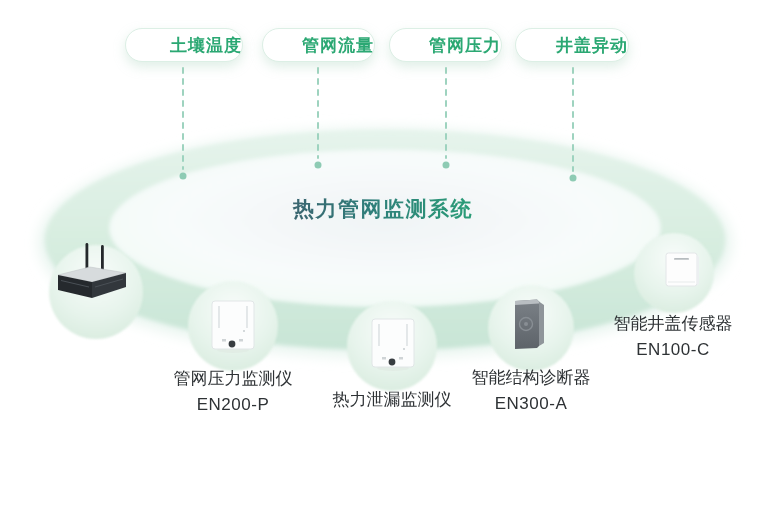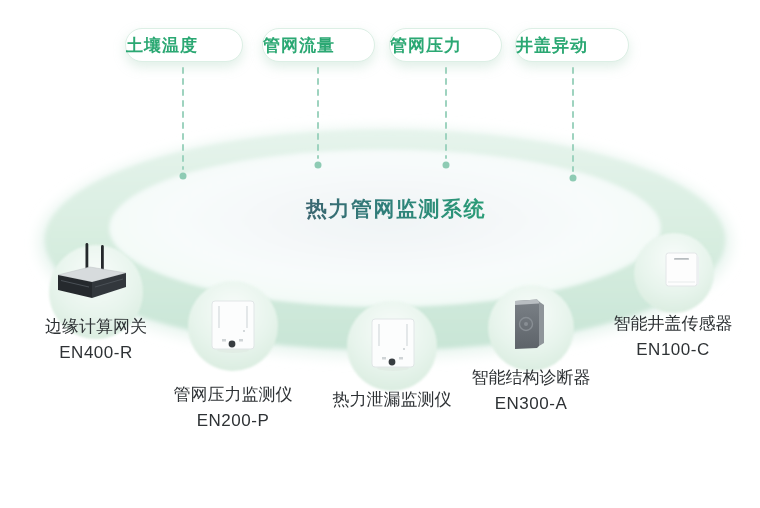--- a/index.html
+++ b/index.html
@@ -6,39 +6,39 @@
   .canvas{
     position:relative;width:760px;height:508px;overflow:hidden;
     background:#ffffff;
     font-family:"Liberation Sans","DejaVu Sans",sans-serif;
   }
   .stage-svg{position:absolute;left:0;top:0;z-index:1;}
   
   .tag{
     position:absolute;top:28px;height:34px;line-height:34px;
     background:#ffffff;border:1px solid #dcefe5;border-radius:17px;
-    box-sizing:border-box;text-align:left;
+    box-sizing:border-box;text-align:right;
     color:#2ba873;font-size:17px;font-weight:600;letter-spacing:1px;
     box-shadow:0 5px 12px rgba(166,208,187,.35);
     z-index:5;
   }
   
   .halo{
     position:absolute;border-radius:50%;z-index:2;
     background:radial-gradient(circle at 50% 32%,#f8fcfa 0%,#e7f4ec 52%,#d9ecdf 86%,rgba(217,236,223,.55) 100%);
     filter:blur(1.2px);
   }
   .device{position:absolute;z-index:3;}
   .dev-label{
     position:absolute;width:180px;text-align:center;z-index:4;
     color:#2e3235;font-size:17px;font-weight:500;line-height:26px;
   }
   .dev-label .model{letter-spacing:.5px;font-weight:500;}
   .sys-title{
-    position:absolute;left:264px;top:195px;width:264px;text-align:center;z-index:4;
+    position:absolute;left:251px;top:195px;width:264px;text-align:center;z-index:4;
     font-size:21px;font-weight:700;letter-spacing:1.5px;
     background:linear-gradient(90deg,#41586b 0%,#2f7e7a 45%,#28a976 100%);
     -webkit-background-clip:text;background-clip:text;color:transparent;
   }
 </style>
 </head>
 <body>
 
 <div class="canvas">
 
@@ -143,25 +143,21 @@
     <circle cx="20" cy="30" r="2" fill="#888e94"></circle>
   </svg>
 
   <svg class="device" style="left:663px;top:248px;" width="38" height="42" viewBox="0 0 38 42">
     <rect x="3" y="5" width="31" height="33" rx="2.5" fill="#fdfdfd" stroke="#e3e6e8" stroke-width="1"></rect>
     <path d="M34,7.5 L36,9 L36,36 L34,37.5 Z" fill="#eceff1"></path>
     <rect x="11" y="10" width="15" height="1.8" rx="0.9" fill="#b7bcbf"></rect>
     <line x1="5" y1="34" x2="32" y2="34" stroke="#eef0f1" stroke-width="1.5"></line>
   </svg>
 
-  <div class="dev-label" style="left:6px;top:314px;">
-    <div>边缘计算网关</div>
-    <div class="model">EN400-R</div>
-  </div>
-  <div class="dev-label" style="left:143px;top:366px;margin-top:16px;">
+  <div class="dev-label" style="left:143px;top:366px;">
     <div>管网压力监测仪</div>
     <div class="model">EN200-P</div>
   </div>
   <div class="dev-label" style="left:302px;top:387px;">
     <div>热力泄漏监测仪</div>
   </div>
   <div class="dev-label" style="left:441px;top:365px;">
     <div>智能结构诊断器</div>
     <div class="model">EN300-A</div>
   </div>

